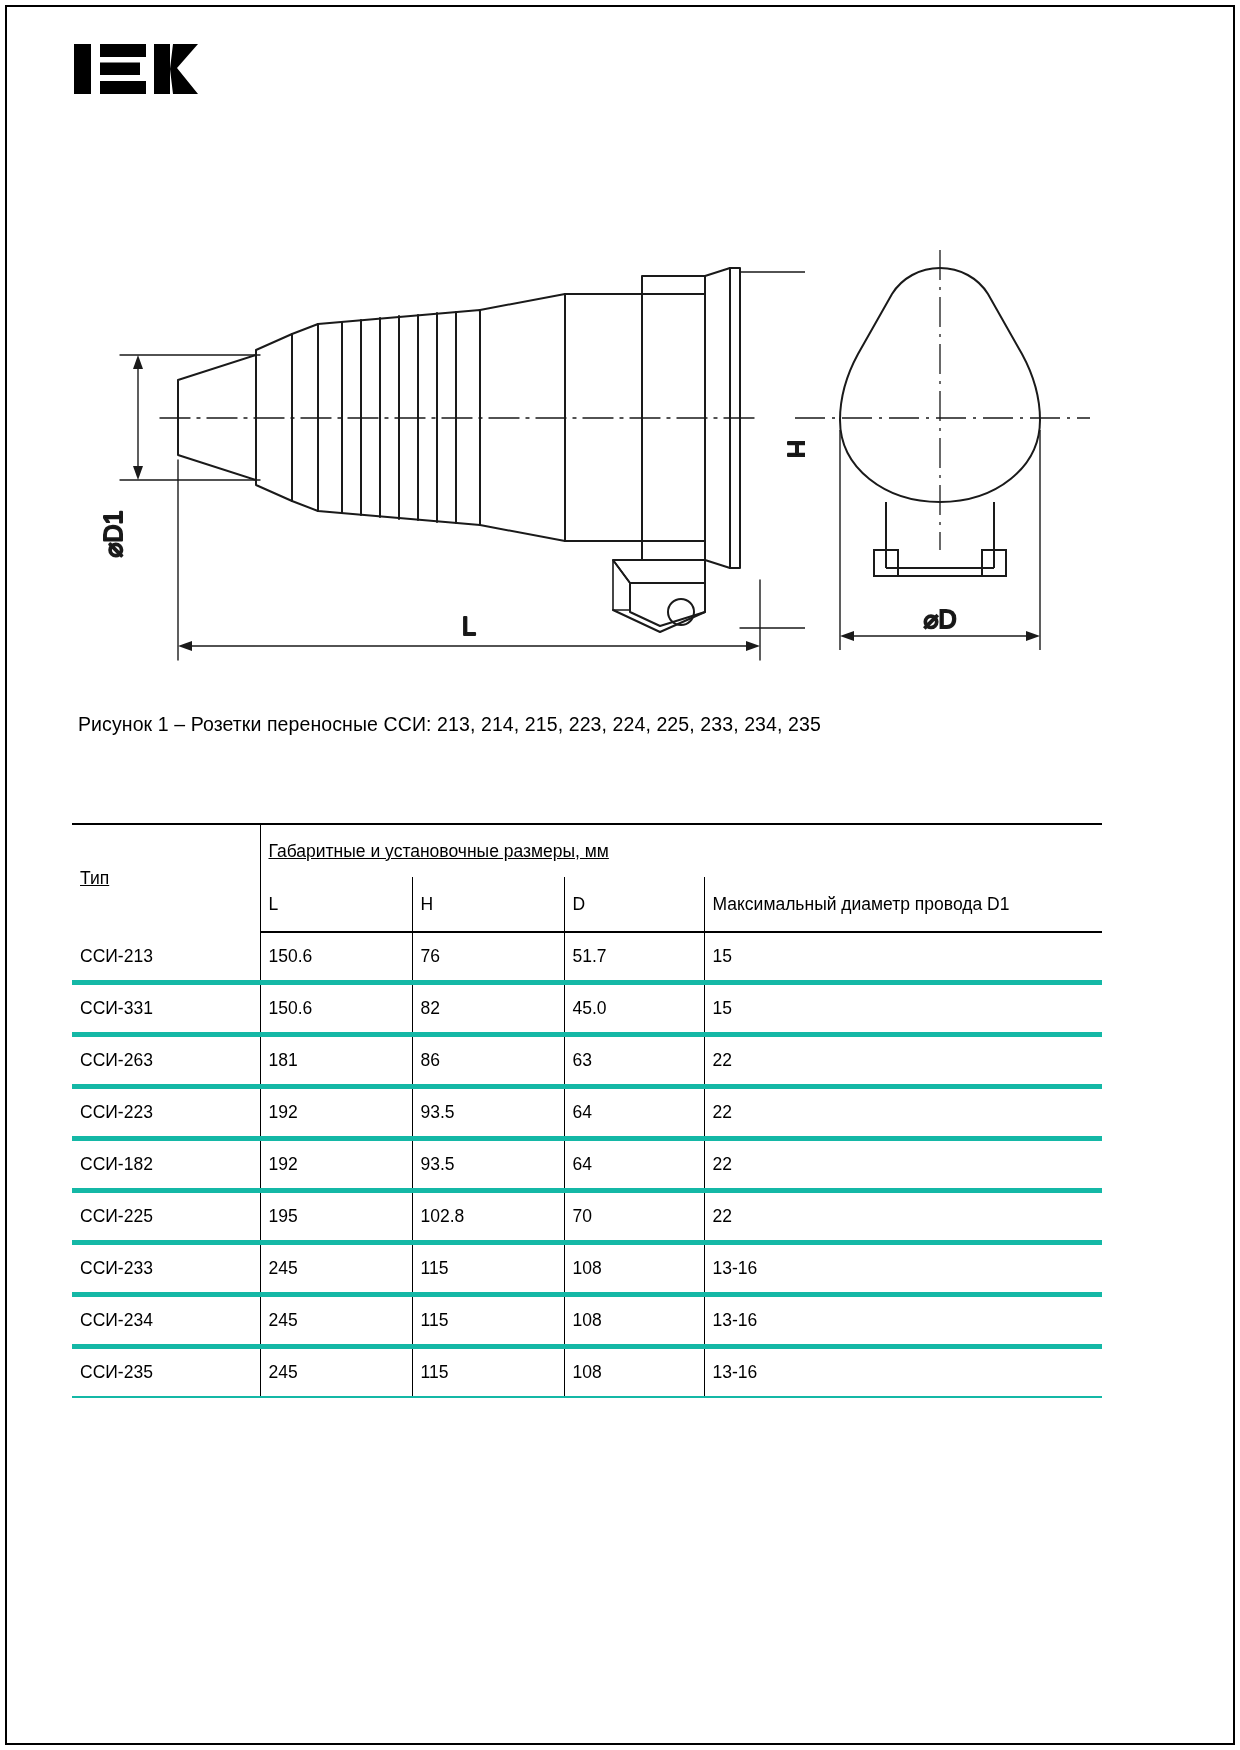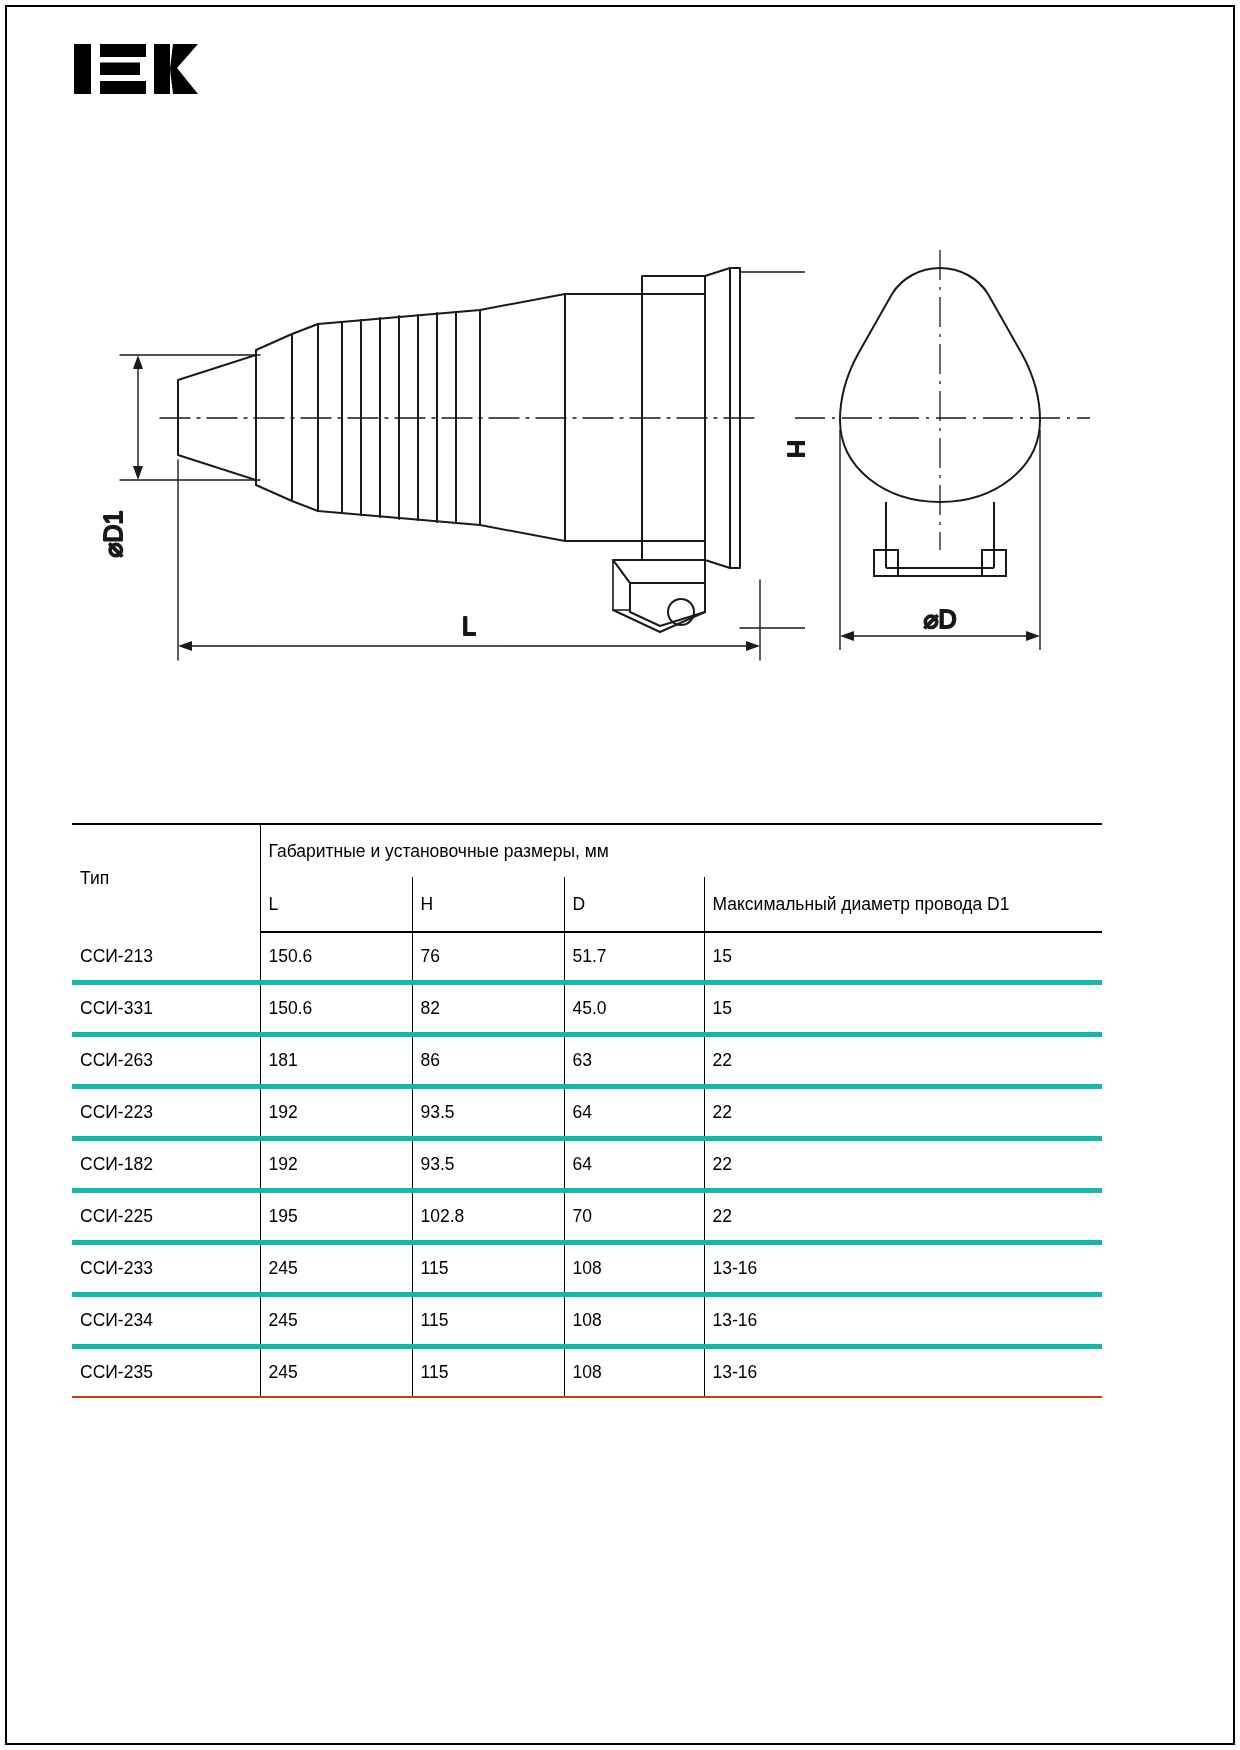--- a/index.html
+++ b/index.html
@@ -70,24 +70,24 @@
     font-size: 17.5px;
   }
   table.spec td {
     padding: 6px 0 6px 8px;
     vertical-align: middle;
     border: 0;
     line-height: 1.15;
   }
   
   tr.head-top td { border-top: 2px solid #000; }
-  tr.head-top td { height: 40px; }
+  tr.head-top td { height: 40px; text-decoration: underline; }
   tr.head-sub td { height: 42px; border-bottom: 2px solid #000; }
   tr.data td { height: 35px; border-bottom: 5px solid #14b8a6; }
-  tr.data.last td { border-bottom: 2px solid #c2410c; }
+  tr.data.last td { border-bottom: 2px solid #14b8a6; }
 
   
   .vl { border-left: 1.5px solid #000 !important; }
 
   .col-type   { width: 188px; }
   .col-l      { width: 152px; }
   .col-h      { width: 152px; }
   .col-d      { width: 140px; }
   .col-d1     { width: 398px; }
 
@@ -248,20 +248,21 @@
           <line x1="980" y1="180" x2="980" y2="400"></line>
           <line x1="788" y1="386" x2="972" y2="386"></line>
           <polygon points="780,386 794,381 794,391" fill="#1a1a1a" stroke="none"></polygon>
           <polygon points="980,386 966,381 966,391" fill="#1a1a1a" stroke="none"></polygon>
         </g>
         <text x="880" y="378" font-size="25" fill="#000" text-anchor="middle">⌀D</text>
       </g>
     </svg>
   </div>
 
+  <div class="caption">Рисунок 1 – Розетки переносные ССИ: 213, 214, 215, 223, 224, 225, 233, 234, 235</div>
 
   <div class="table-wrap">
     <table class="spec">
       <colgroup>
         <col class="col-type">
         <col class="col-l">
         <col class="col-h">
         <col class="col-d">
         <col class="col-d1">
       </colgroup>

